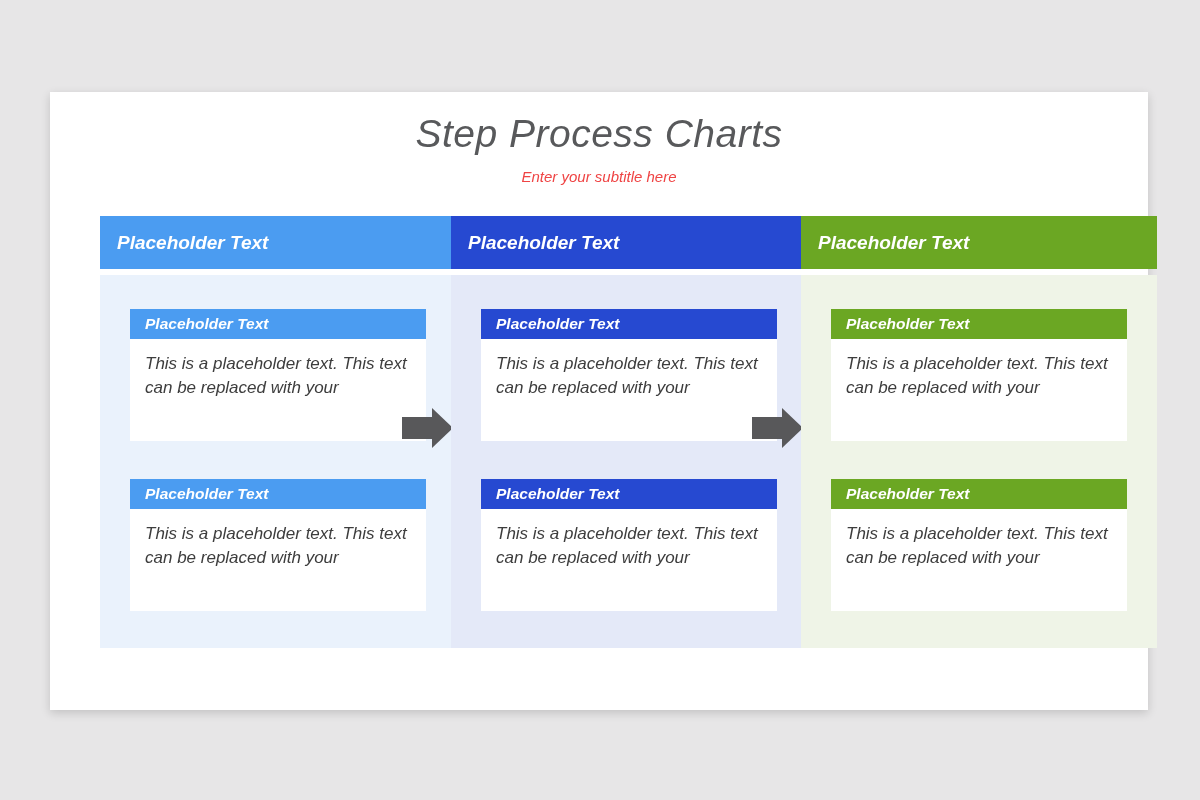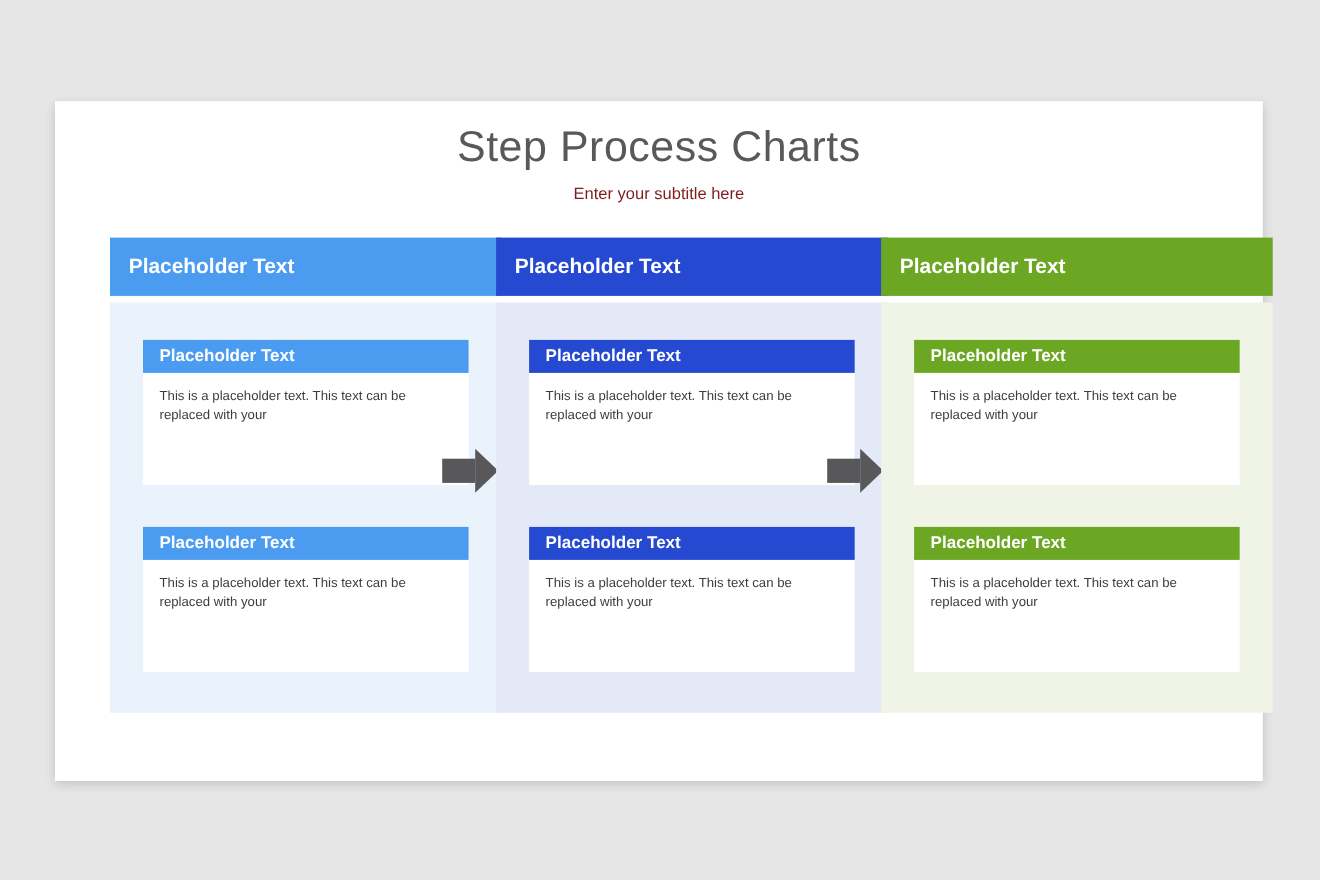--- a/index.html
+++ b/index.html
@@ -5,20 +5,21 @@
   html, body { margin: 0; padding: 0; }
   body {
     width: 1200px; height: 800px;
     font-family: "Liberation Sans", sans-serif;
     overflow: hidden;
   }
   .page {
     position: relative;
     width: 1200px; height: 800px;
     background: #E7E6E7;
+    font-style: italic;
   }
   .slide {
     position: absolute;
     left: 50px; top: 92px;
     width: 1098px; height: 618px;
     background: #FFFFFF;
     box-shadow: 0 3px 9px rgba(0,0,0,0.16);
   }
   .title {
     position: absolute;
@@ -71,21 +72,21 @@
     height: 30px;
     line-height: 30px;
     padding-left: 15px;
     color: #FFFFFF;
     font-size: 15.5px;
     font-weight: bold;
   }
   .card-body {
     margin: 0;
     padding: 13px 10px 0 15px;
-    font-size: 12px;
+    font-size: 17px;
     line-height: 1.42;
   }
   .arrow {
     position: absolute;
     top: 316px;
     width: 50px; height: 40px;
   }
   .arrow-1 { left: 352px; }
   .arrow-2 { left: 702px; }
   .arrow-stem {
@@ -102,21 +103,21 @@
     border-left: 21px solid #58585A;
   }
 </style>
 </head>
 <body>
 
 <div class="page" style="background-color: rgb(231, 230, 231);">
   <div class="slide" style="background-color: rgb(255, 255, 255);">
 
     <h1 class="title" style="color: rgb(88, 89, 91);">Step Process Charts</h1>
-    <div class="subtitle" style="color: #7f1d1d;">Enter your subtitle here</div>
+    <div class="subtitle" style="color: #ef4444;">Enter your subtitle here</div>
 
     <div class="column col-1">
       <div class="col-header" style="background-color: rgb(75, 156, 241);">
         <span>Placeholder Text</span>
       </div>
       <div class="col-body" style="background-color: rgb(234, 242, 252);">
         <div class="card card-first">
           <div class="card-header" style="background-color: rgb(75, 156, 241);">
             <span>Placeholder Text</span>
           </div>

